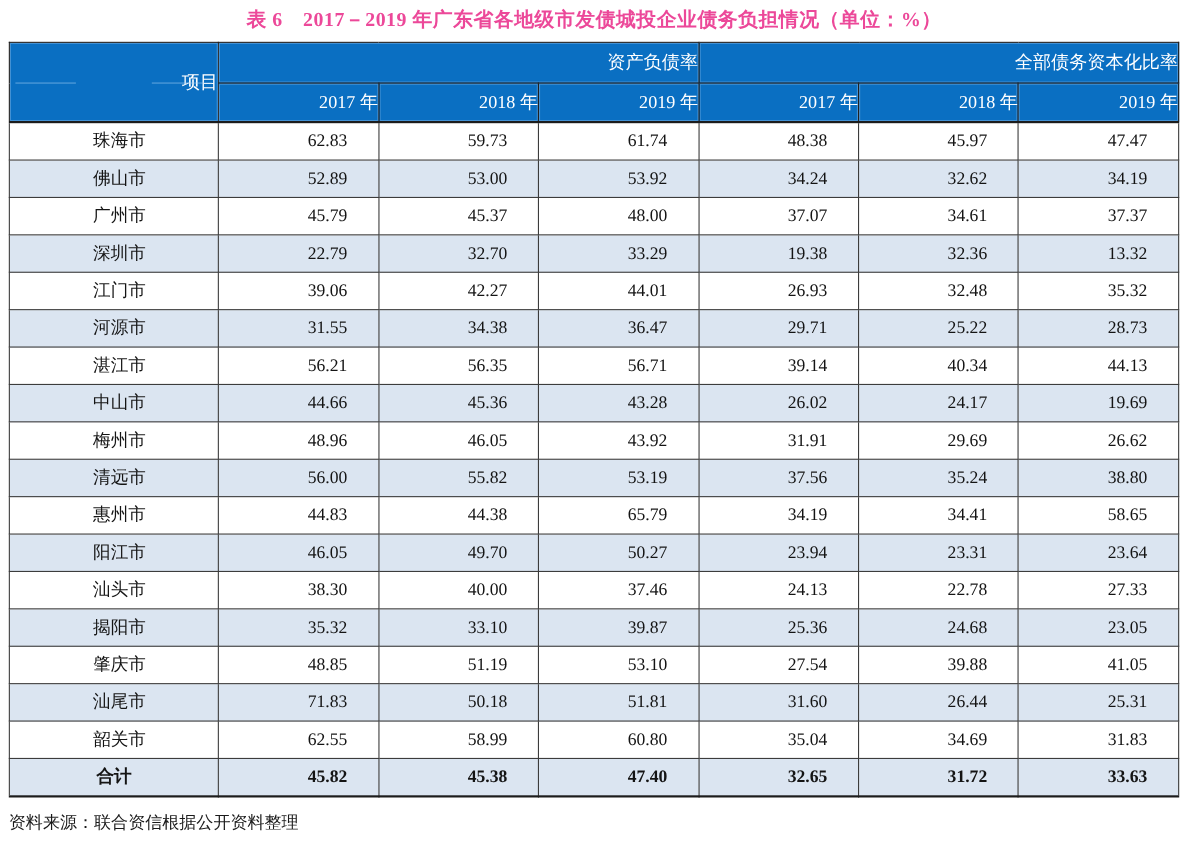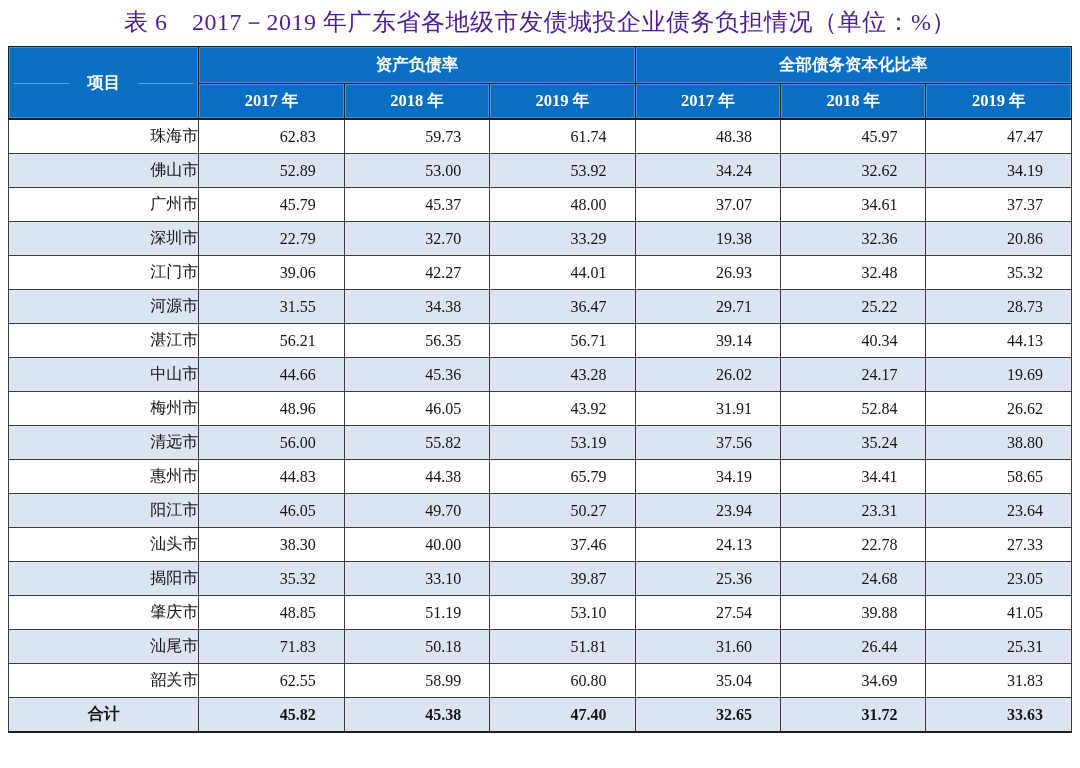--- a/index.html
+++ b/index.html
@@ -7,47 +7,48 @@
     width: 1080px; height: 768px;
     background: #ffffff;
     font-family: "Liberation Serif", "DejaVu Serif", serif;
     color: #111;
     overflow: hidden;
   }
   .page { width: 1080px; height: 768px; position: relative; }
 
   .doc-title {
     text-align: center;
-    font-weight: normal;
-    font-size: 24px;
+    font-weight: bold;
+    font-size: 18px;
     letter-spacing: 0.5px;
     padding-top: 6px;
-    color: #4c1d95;
+    color: #ec4899;
     white-space: nowrap;
   }
 
   table.debt-table {
     border-collapse: collapse;
     table-layout: fixed;
     width: 1064px;
     margin: 8px 8px 0 8px;
     border: 1px solid #2e2e2e;
     border-bottom: 2px solid #1c1c1c;
   }
   col.c-item { width: 17.9%; }
   col.c-val  { width: 13.683%; }
 
   thead th {
     background: var(--header-bg);
     color: var(--header-text);
-    font-weight: bold;
+    font-weight: normal;
     font-size: 16.5px;
     border: 1px solid #1f1f1f;
     box-shadow: inset 0 0 0 1px rgba(150, 198, 240, 0.40);
     padding: 0;
+    text-align: right;
   }
   thead tr.group-row th { height: 36px; }
   thead tr.year-row th { height: 34px; }
   thead { border-bottom: 2px solid #1c1c1c; }
 
   th.th-item { position: relative; }
   th.th-item::before, th.th-item::after {
     content: "";
     position: absolute;
     top: 50%;
@@ -59,21 +60,21 @@
 
   tbody td {
     border: 1px solid #3c3c3c;
     height: 33px;
     font-size: 16px;
     background: #ffffff;
     color: #141414;
     padding: 0;
   }
   tbody tr.alt td { background: var(--row-alt); }
-  td.city { text-align: right; padding-left: 10px; }
+  td.city { text-align: center; padding-left: 10px; }
   td.num  { text-align: right; padding-right: 28px; font-family: "Liberation Serif", "DejaVu Serif", serif; }
   tr.total td { font-weight: bold; }
   tr.total td.city { text-align: center; padding-left: 0; }
 
   .source-note {
     margin: 13px 0 0 8px;
     font-size: 15.5px;
     color: #1a1a1a;
   }
 </style>
@@ -137,21 +138,21 @@
           <td class="num">34.61</td>
           <td class="num">37.37</td>
         </tr>
         <tr class="alt">
           <td class="city">深圳市</td>
           <td class="num">22.79</td>
           <td class="num">32.70</td>
           <td class="num">33.29</td>
           <td class="num">19.38</td>
           <td class="num">32.36</td>
-          <td class="num">20.86</td>
+          <td class="num">13.32</td>
         </tr>
         <tr>
           <td class="city">江门市</td>
           <td class="num">39.06</td>
           <td class="num">42.27</td>
           <td class="num">44.01</td>
           <td class="num">26.93</td>
           <td class="num">32.48</td>
           <td class="num">35.32</td>
         </tr>
@@ -181,21 +182,21 @@
           <td class="num">26.02</td>
           <td class="num">24.17</td>
           <td class="num">19.69</td>
         </tr>
         <tr>
           <td class="city">梅州市</td>
           <td class="num">48.96</td>
           <td class="num">46.05</td>
           <td class="num">43.92</td>
           <td class="num">31.91</td>
-          <td class="num">52.84</td>
+          <td class="num">29.69</td>
           <td class="num">26.62</td>
         </tr>
         <tr class="alt">
           <td class="city">清远市</td>
           <td class="num">56.00</td>
           <td class="num">55.82</td>
           <td class="num">53.19</td>
           <td class="num">37.56</td>
           <td class="num">35.24</td>
           <td class="num">38.80</td>
@@ -268,14 +269,15 @@
           <td class="num">45.82</td>
           <td class="num">45.38</td>
           <td class="num">47.40</td>
           <td class="num">32.65</td>
           <td class="num">31.72</td>
           <td class="num">33.63</td>
         </tr>
       </tbody>
   </table>
 
+  <div class="source-note">资料来源：联合资信根据公开资料整理</div>
 
 </div>
 
 </body></html>

